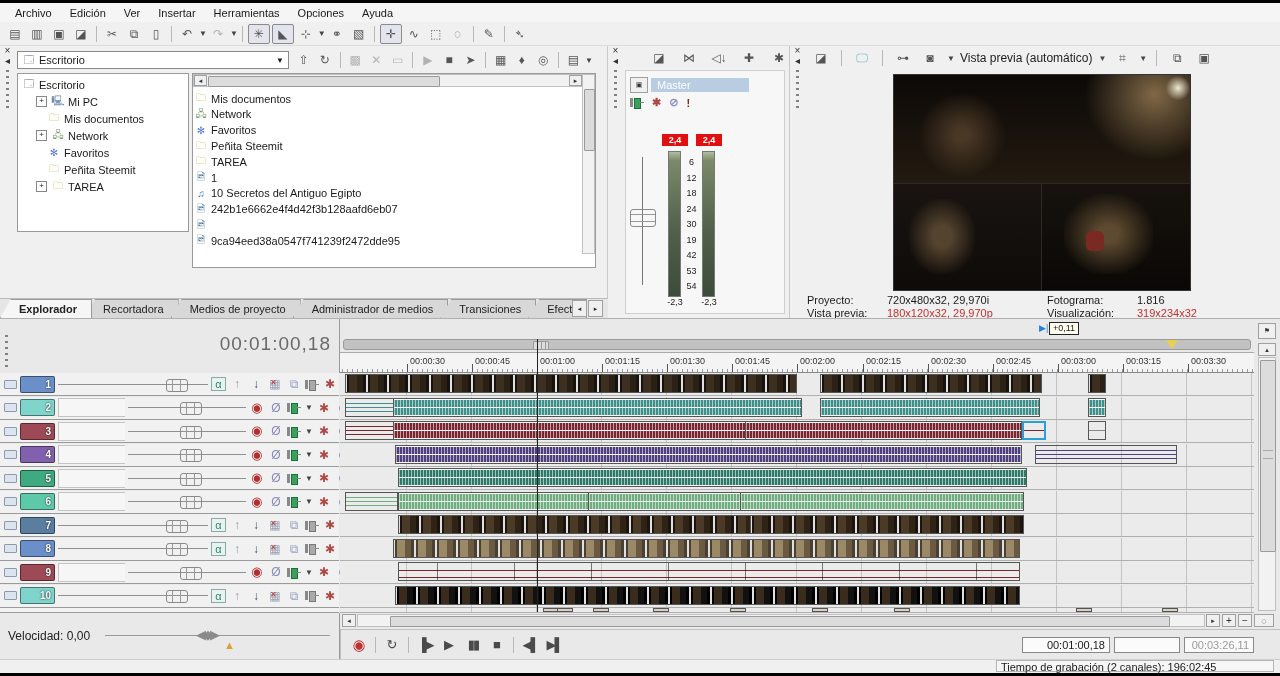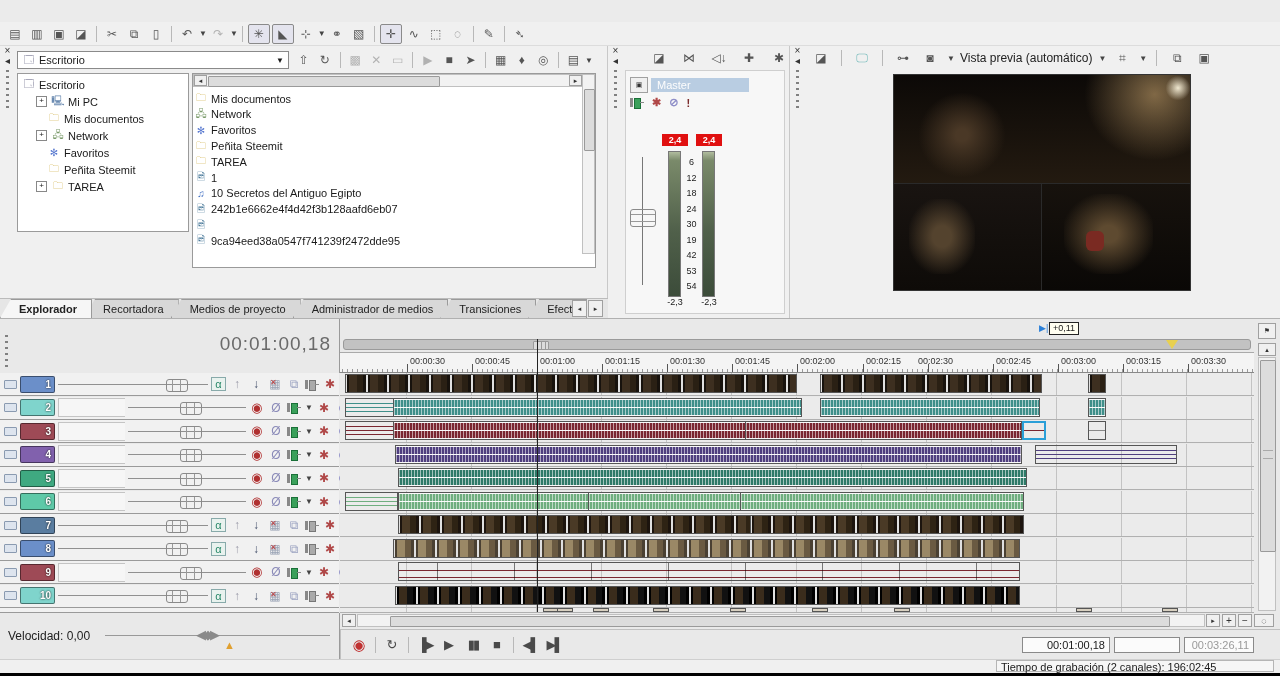--- a/index.html
+++ b/index.html
@@ -78,20 +78,29 @@
   #statusbar{left:0;top:659px;width:1280px;height:14px;background:#f0f0f0;border-top:1px solid #cfcfcf;}
   .statusfield{border:1px solid #b5b5b5;background:#f6f6f6;padding:0 4px;font-size:11px;line-height:12px;}
   #blackbottom{left:0;top:673px;width:1280px;height:3px;background:#000;}
   .vscroll{background:#f2f2f2;border:1px solid #c0c0c0;}
 </style>
 </head>
 <body>
 
 <div id="app">
 
+  <div id="menubar" class="abs">
+      <div class="menu-item">Archivo</div>
+      <div class="menu-item">Edición</div>
+      <div class="menu-item">Ver</div>
+      <div class="menu-item">Insertar</div>
+      <div class="menu-item">Herramientas</div>
+      <div class="menu-item">Opciones</div>
+      <div class="menu-item">Ayuda</div>
+    </div>
 
   <div id="toolbar" class="abs">
       <span class="tbi">▤</span>
       <span class="tbi">▥</span>
       <span class="tbi">▣</span>
       <span class="tbi">◪</span>
       <span class="tbsep"></span>
       <span class="tbi">✂</span>
       <span class="tbi">⧉</span>
       <span class="tbi">▯</span>
@@ -331,20 +340,34 @@
       <div class="abs" style="left:92%;top:0;width:8%;height:12%;background:radial-gradient(circle,#f0e8d0,transparent 70%);"></div>
       <div class="abs" style="left:8%;top:8%;width:30%;height:40%;background:radial-gradient(ellipse,#4a3826 10%,transparent 70%);"></div>
       <div class="abs" style="left:0;top:50%;width:50%;height:50%;background:linear-gradient(180deg,#191411,#0e0b08);border-top:1px solid #2a2a2a;border-right:1px solid #2a2a2a;">
         <div class="abs" style="left:10%;top:15%;width:45%;height:70%;background:radial-gradient(ellipse,#54432e 20%,transparent 75%);"></div>
       </div>
       <div class="abs" style="left:50%;top:50%;width:50%;height:50%;background:linear-gradient(180deg,#17120d,#0a0806);border-top:1px solid #2a2a2a;">
         <div class="abs" style="left:15%;top:10%;width:60%;height:75%;background:radial-gradient(ellipse,#5e4a30 15%,transparent 75%);"></div>
         <div class="abs" style="left:30%;top:45%;width:12%;height:18%;background:#7a2a22;border-radius:30%;"></div>
       </div>
     </div>
+    <div class="abs" style="left:17px;top:248px;width:470px;font-size:11px;line-height:13px;">
+      <div class="row">
+        <span style="width:80px;">Proyecto:</span>
+        <span style="width:160px;">720x480x32, 29,970i</span>
+        <span style="width:90px;">Fotograma:</span>
+        <span>1.816</span>
+      </div>
+      <div class="row">
+        <span style="width:80px;">Vista previa:</span>
+        <span class="red" style="width:160px;">180x120x32, 29,970p</span>
+        <span style="width:90px;">Visualización:</span>
+        <span class="red">319x234x32</span>
+      </div>
+    </div>
   </div>
 
   <div class="abs" style="left:0;top:318px;width:1280px;height:341px;background:#e9e9e9;border-top:1px solid #b0b0b0;">
 
     <div class="abs" style="left:0;top:0;width:340px;height:54px;border-right:1px solid #9a9a9a;">
       <div class="grip-v abs" style="left:5px;top:12px;height:34px;"></div>
       <div class="abs bigtc" style="right:8px;top:14px;">00:01:00,18</div>
     </div>
 
     <div class="abs" style="left:340px;top:0;width:914px;height:20px;">
@@ -367,21 +390,21 @@
         <div class="rlab" style="left: 265px;">00:01:15</div>
         <div class="rtick" style="left: 327px;"></div>
         <div class="rlab" style="left: 330px;">00:01:30</div>
         <div class="rtick" style="left: 392px;"></div>
         <div class="rlab" style="left: 395px;">00:01:45</div>
         <div class="rtick" style="left: 457px;"></div>
         <div class="rlab" style="left: 460px;">00:02:00</div>
         <div class="rtick" style="left: 523px;"></div>
         <div class="rlab" style="left: 526px;">00:02:15</div>
         <div class="rtick" style="left: 588px;"></div>
-        <div class="rlab" style="left: 578px;">00:02:30</div>
+        <div class="rlab" style="left: 591px;">00:02:30</div>
         <div class="rtick" style="left: 653px;"></div>
         <div class="rlab" style="left: 656px;">00:02:45</div>
         <div class="rtick" style="left: 718px;"></div>
         <div class="rlab" style="left: 721px;">00:03:00</div>
         <div class="rtick" style="left: 783px;"></div>
         <div class="rlab" style="left: 786px;">00:03:15</div>
         <div class="rtick" style="left: 848px;"></div>
         <div class="rlab" style="left: 851px;">00:03:30</div>
       </div>
 

